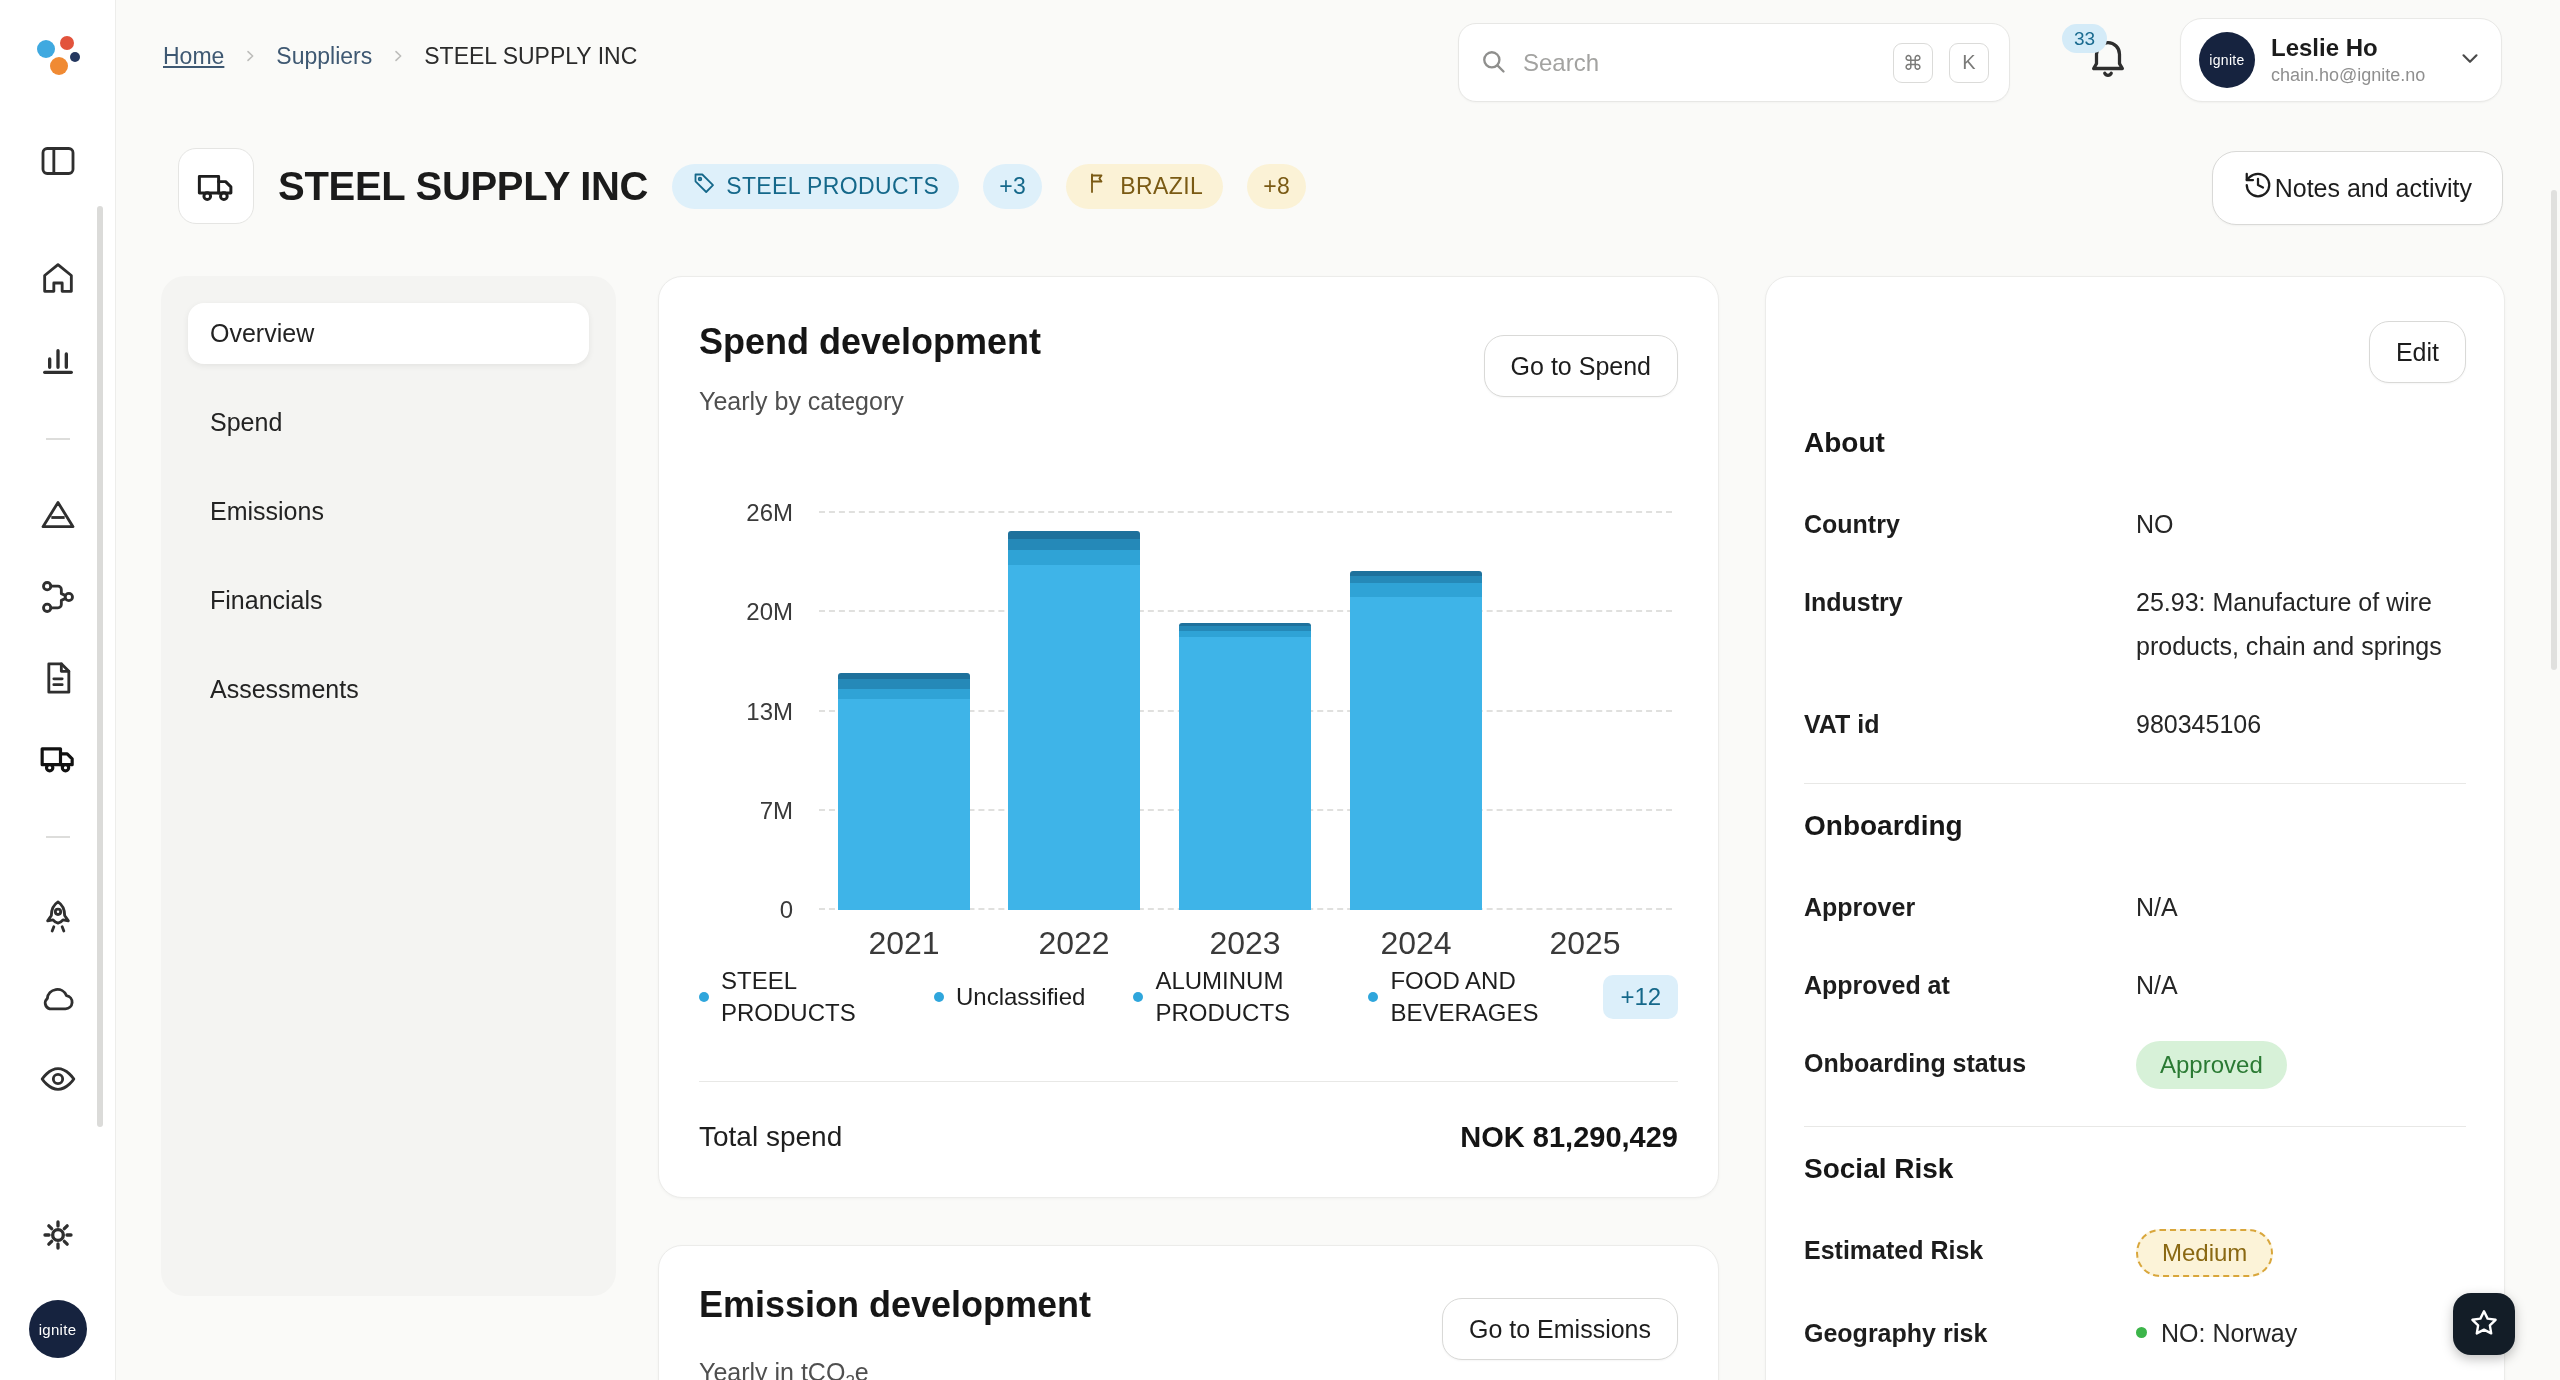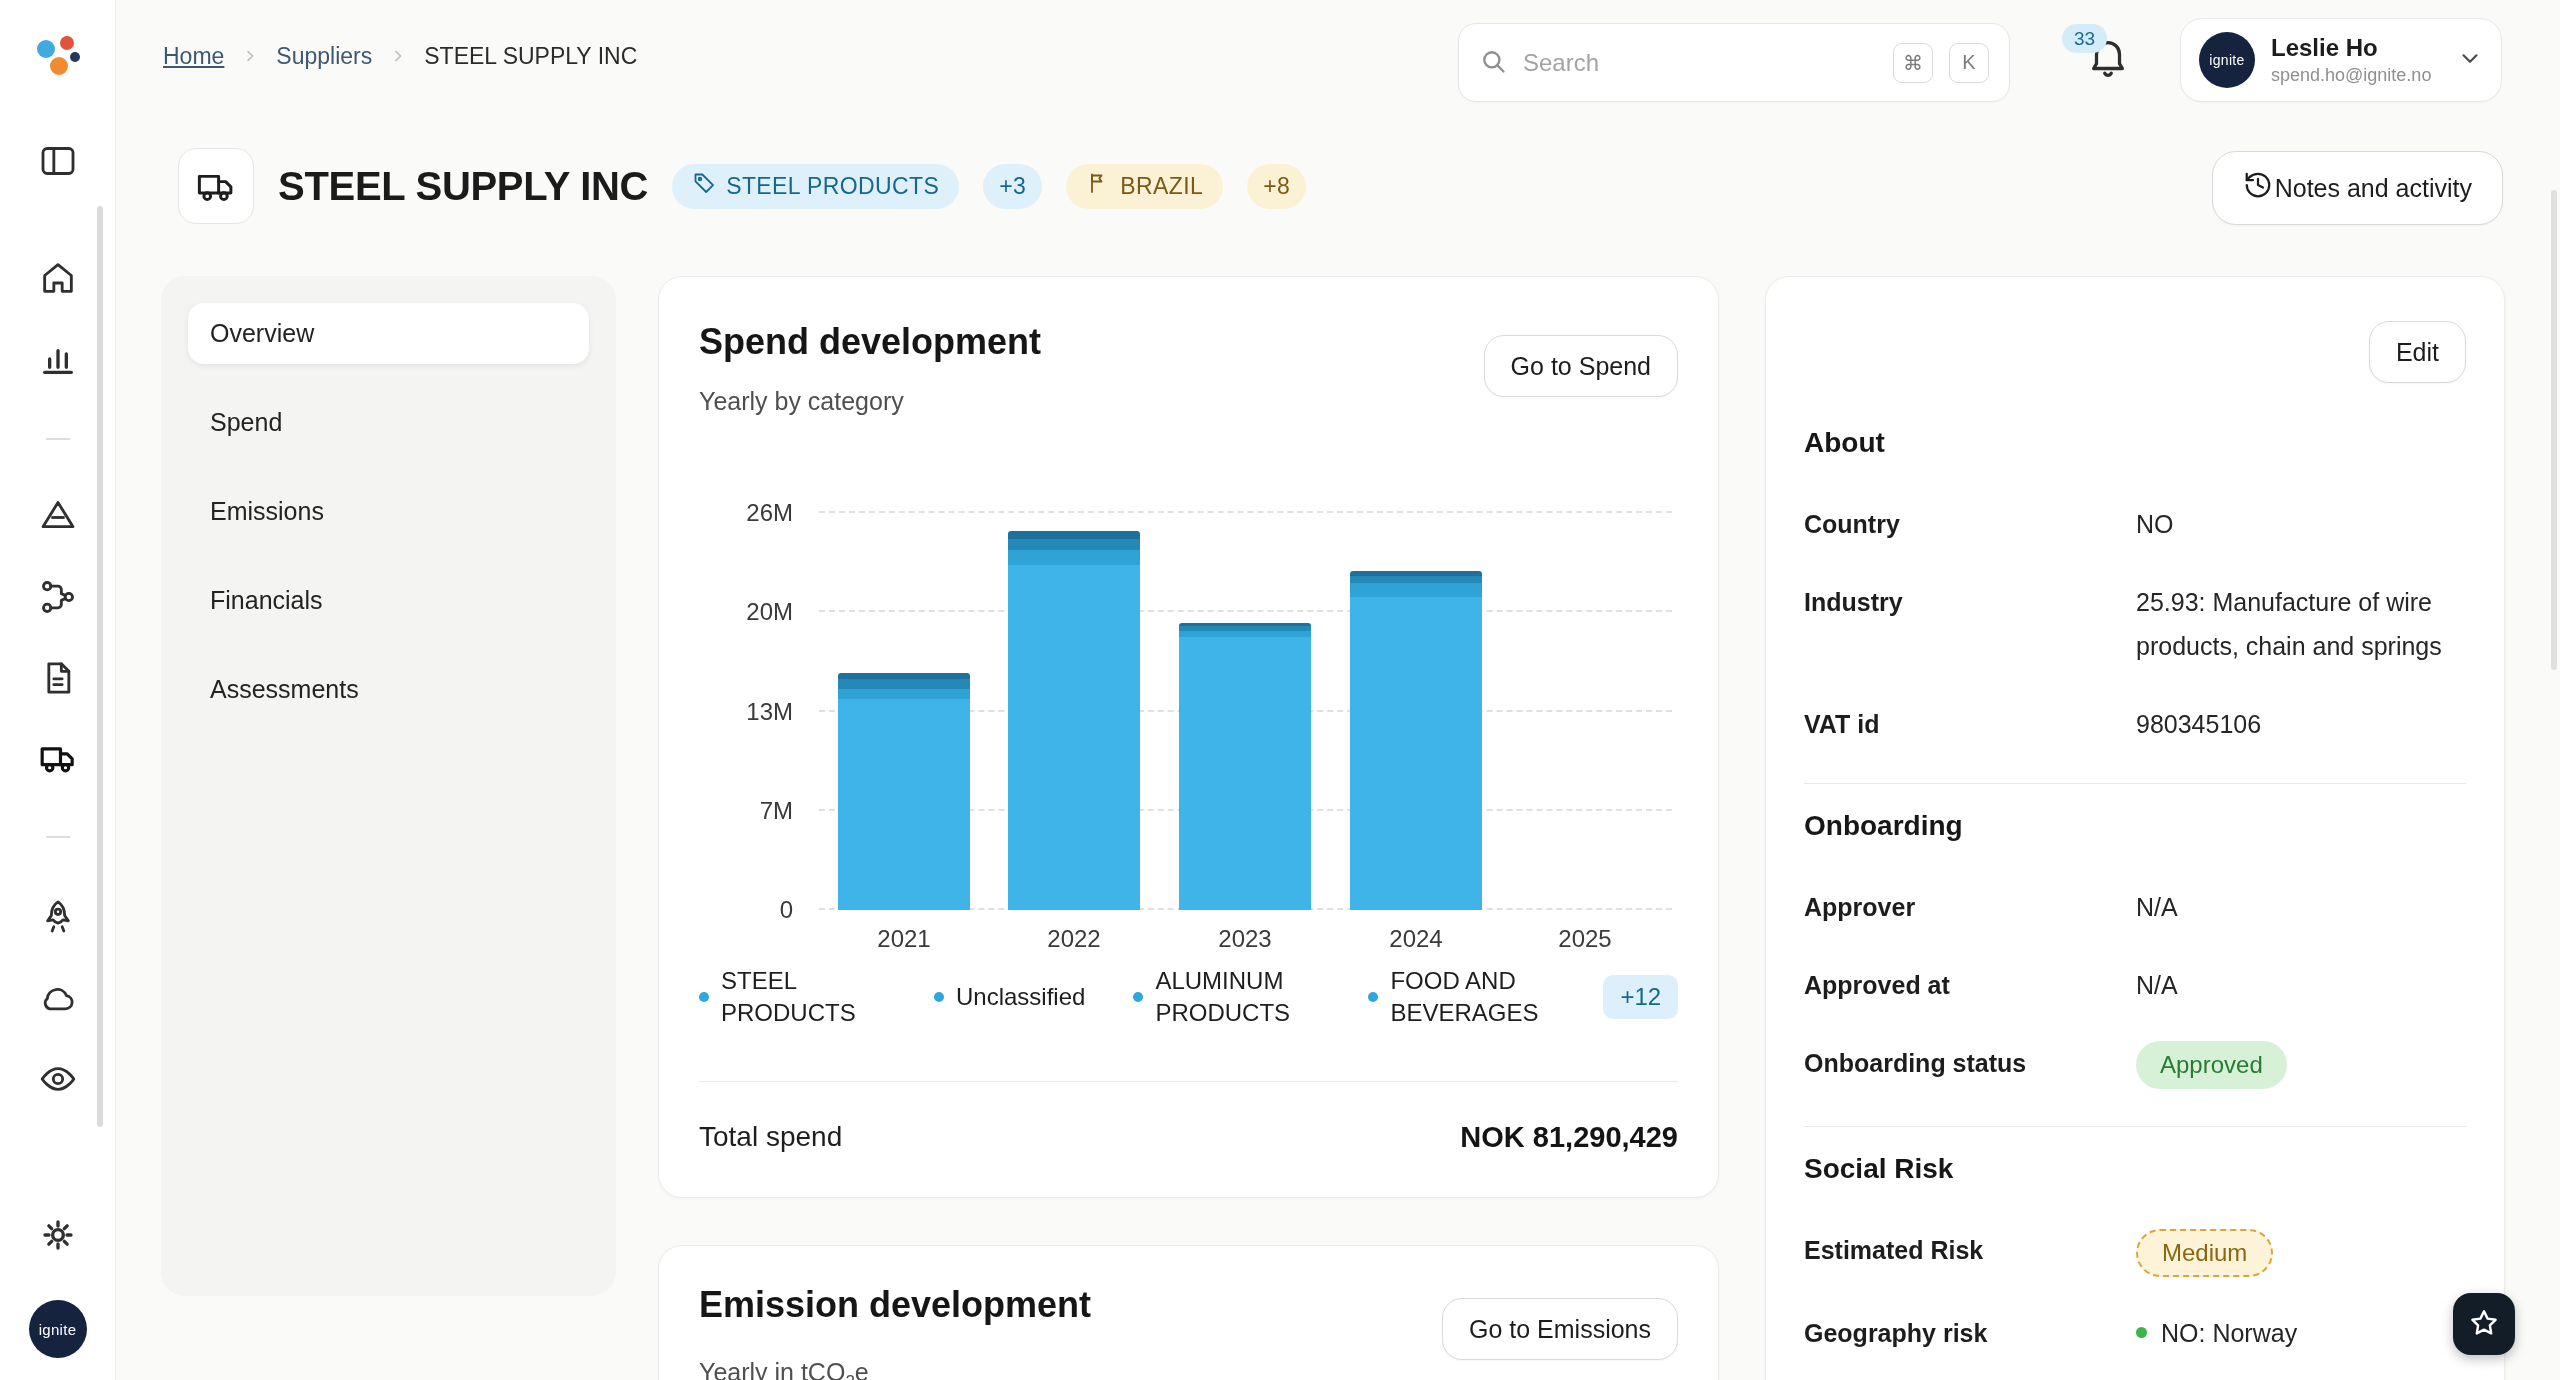--- a/index.html
+++ b/index.html
@@ -58,21 +58,21 @@
   .spend-title{position:absolute;left:40px;top:44px}
   .spend-subtitle{position:absolute;left:40px;top:110px}
   .spend-btn{position:absolute;right:40px;top:58px}
 
   
   .chart-plot{position:absolute;left:160px;top:215px;width:853px;height:418px}
   .gridline{position:absolute;left:0;right:0;height:0;border-top:2px dashed #E0E0DE}
   .ylabels{position:absolute;left:0;top:215px;width:148px;height:418px}
   .ytick{position:absolute;right:14px;width:120px;height:30px;line-height:30px;text-align:right;font-size:24px;color:#3A3A3A}
   .xlabels{position:absolute;left:160px;top:648px;width:853px;height:36px}
-  .xtick{position:absolute;width:132px;text-align:center;font-size:24px;color:#3A3A3A}
+  .xtick{position:absolute;width:132px;text-align:center;font-size:32px;color:#3A3A3A}
   .bar-stack{position:absolute;bottom:0;width:132px;display:flex;flex-direction:column-reverse;border-radius:3px 3px 0 0;overflow:hidden;cursor:pointer}
   .bar-seg{width:100%}
   .legend{position:absolute;left:40px;top:688px;display:flex;align-items:center;gap:48px}
   .legend-item{display:flex;align-items:center;gap:12px;font-size:24px;color:#1E1E1E;cursor:pointer}
   .legend-dot{width:10px;height:10px;border-radius:50%;background:#2FA6DC;flex:none}
   .legend-label{max-width:165px;line-height:32px}
   .legend-more{background:#DCEFFA;color:#15688A;font-size:24px;padding:8px 17px;border-radius:10px;cursor:pointer}
   .spend-divider{position:absolute;left:40px;right:40px;top:804px;border-top:1px solid #E8E8E6}
   .total-row{position:absolute;left:40px;right:40px;top:832px;display:flex;justify-content:space-between;align-items:center;height:56px}
   .total-label{font-size:28px;color:#1E1E1E}
@@ -219,21 +219,21 @@
     <svg viewBox="0 0 24 24" width="46" height="46" fill="none" stroke="#2E2E2E" stroke-width="1.7" stroke-linecap="round" stroke-linejoin="round">
         <path d="M18 15.5v-5a6 6 0 0 0-12 0v5L4.5 18h15z"></path>
         <path d="M10.3 20.5a1.9 1.9 0 0 0 3.4 0"></path>
       </svg>
   </div>
 
   <div class="user-chip">
     <div class="avatar chip-avatar">ignite</div>
     <div class="user-meta">
       <span class="user-name">Leslie Ho</span>
-      <span class="user-email">spend.ho@ignite.no</span>
+      <span class="user-email">chain.ho@ignite.no</span>
     </div>
     <span class="chip-chevron"><svg viewBox="0 0 24 24" width="26" height="26" fill="none" stroke="#4A4A4A" stroke-width="2" stroke-linecap="round" stroke-linejoin="round">
           <path d="M6 9.5l6 6 6-6"></path>
         </svg></span>
   </div>
 
   <header class="page-header">
     <div class="entity-icon-box">
       <svg viewBox="0 0 24 24" width="42" height="42" fill="none" stroke="#1E1E1E" stroke-width="1.7" stroke-linecap="round" stroke-linejoin="round">
           <path d="M2.5 6.5h11V16h-11z"></path>

